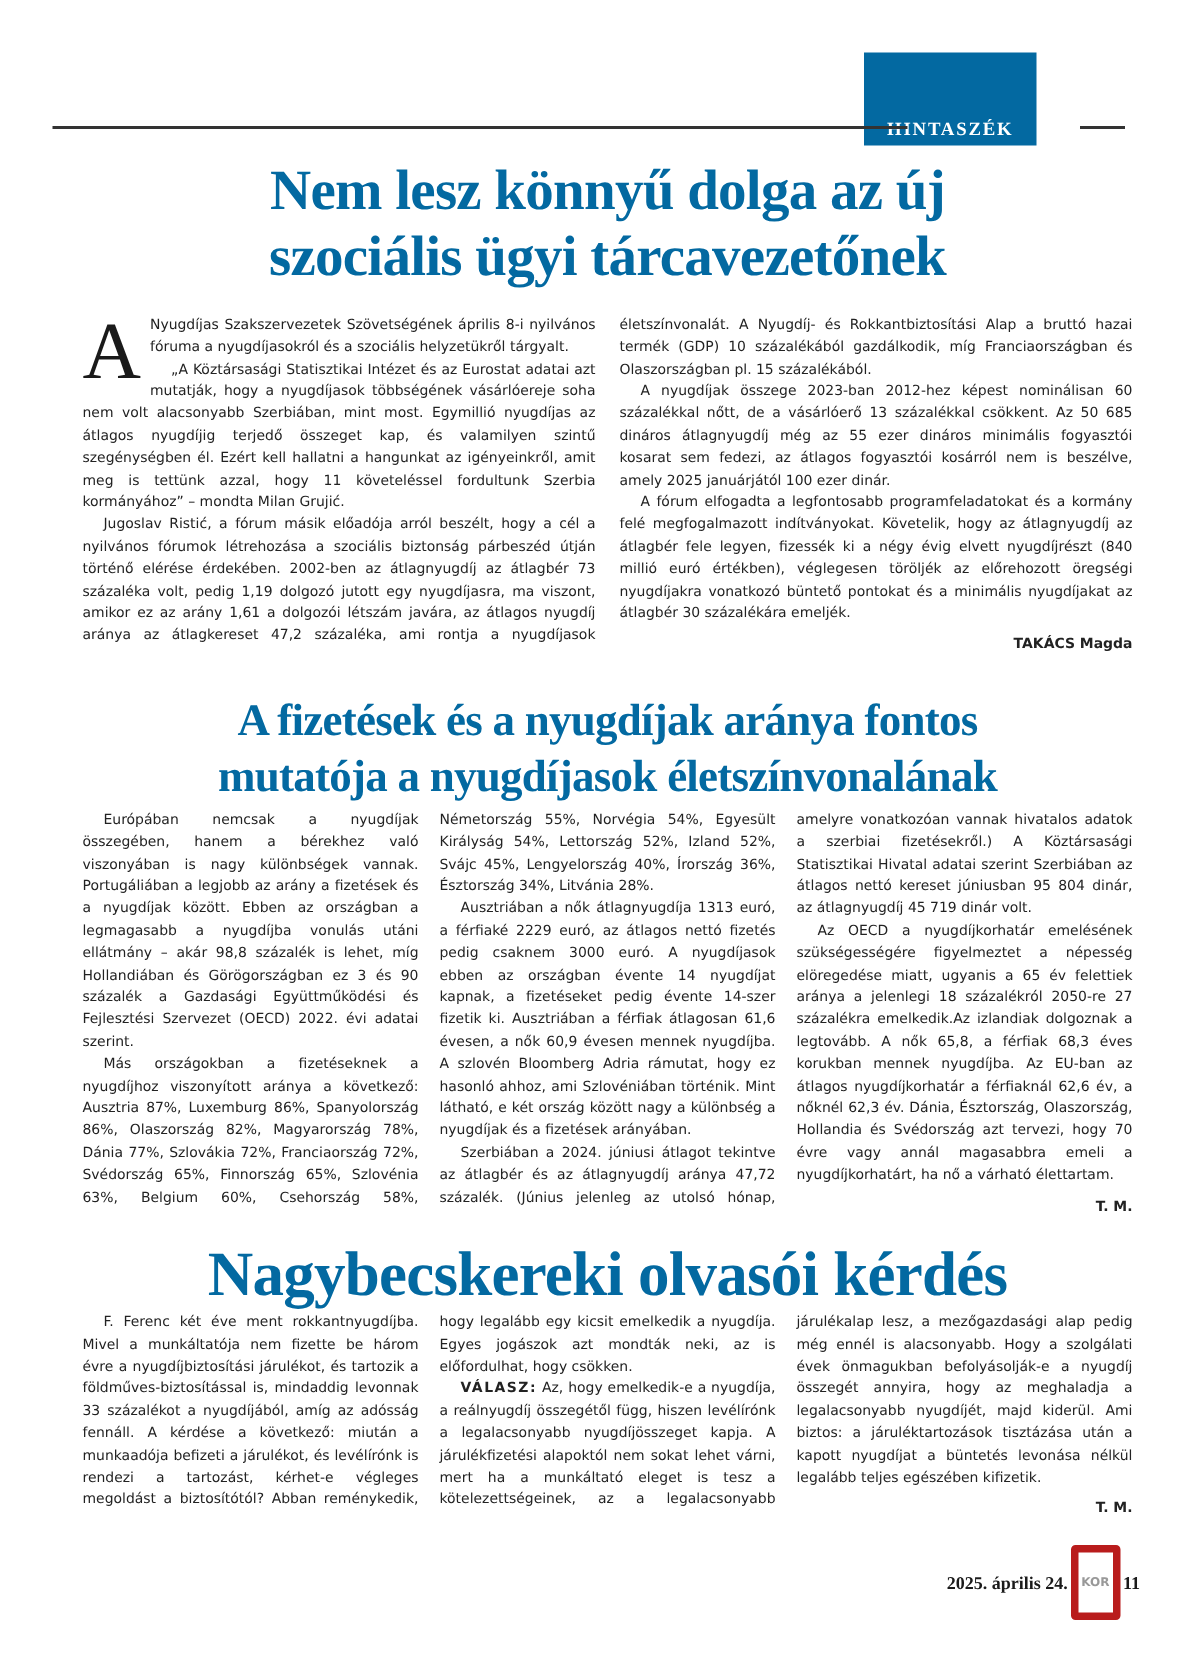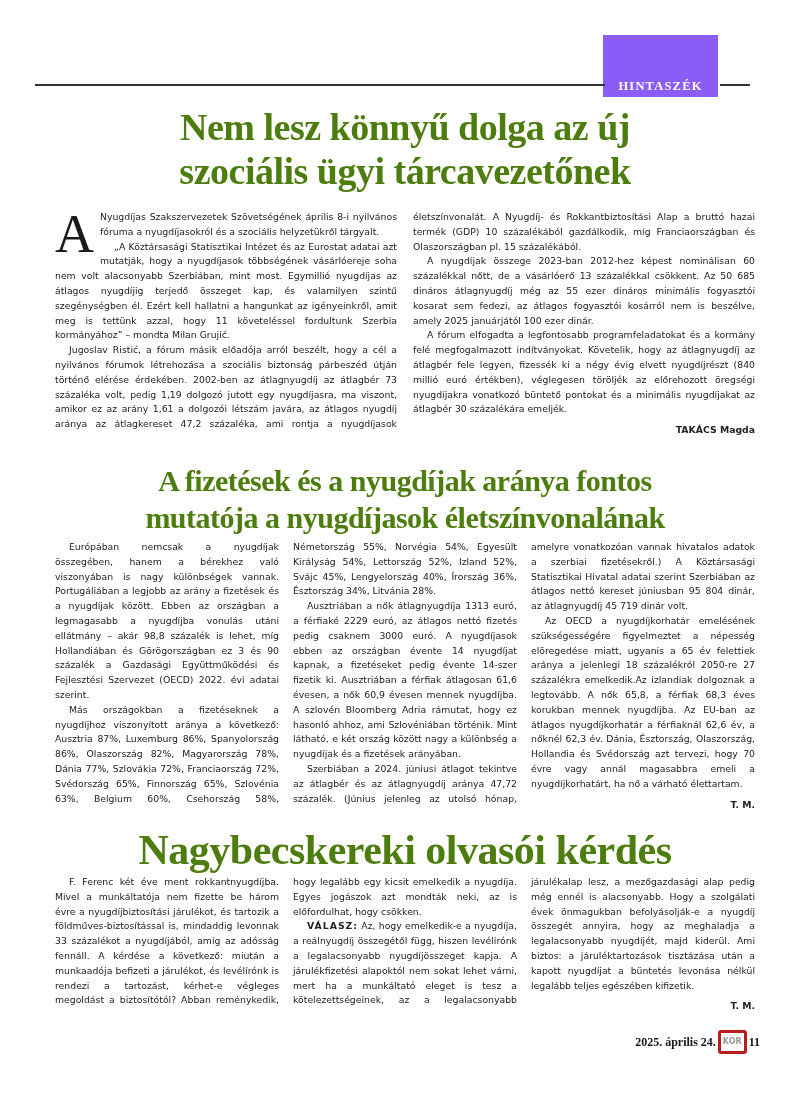--- a/index.html
+++ b/index.html
@@ -1,30 +1,30 @@
 <!DOCTYPE html>
 <html><head>
   <meta charset="utf-8">
   <style>
     html, body { margin: 0; padding: 0; background: #ffffff; }
     body { width: 800px; height: 1102px; position: relative; overflow: hidden; color: #1a1a1a; }
     .section-tag {
-      position: absolute; left: 603px; top: 35px; width: 115px; height: 62px;
-      background: #8b5cf6;
+      position: absolute; left: 576px; top: 35px; width: 115px; height: 62px;
+      background: #0369a1;
       font-family: "Liberation Serif", serif; font-weight: bold; color: #ffffff;
       font-size: 12.5px; letter-spacing: 1.2px;
       display: flex; align-items: flex-end; justify-content: center; padding-bottom: 3px; box-sizing: border-box;
     }
     .rule { position: absolute; top: 84px; height: 2px; background: #333; }
     .rule.left { left: 35px; width: 570px; }
     .rule.right { left: 720px; width: 30px; }
     h1, h2 {
       position: absolute; left: 50px; width: 710px; margin: 0;
       font-family: "Liberation Serif", serif; font-weight: bold; text-align: center;
-      color: #4d7c0f; letter-spacing: -0.5px;
+      color: #0369a1; letter-spacing: -0.5px;
     }
     h1.t1 { top: 105px; font-size: 38px; line-height: 44px; }
     h2.t2 { top: 462px; font-size: 30px; line-height: 37px; }
     h2.t3 { top: 830px; font-size: 42px; line-height: 40px; }
     .cols {
       position: absolute; font-family: "DejaVu Sans", sans-serif;
       font-size: 9.3px; line-height: 14.8px; text-align: justify; color: #222;
       hyphens: auto;
     }
     .cols p { margin: 0; text-indent: 14px; }
@@ -37,21 +37,21 @@
       margin: 2px 6px 0 0; color: #1a1a1a;
     }
     .sig { text-align: right; font-weight: bold; text-indent: 0; margin-top: 6px !important; }
     .valasz { font-weight: bold; letter-spacing: 1px; }
     .footer {
       position: absolute; left: 600px; top: 1030px; width: 160px;
       font-family: "Liberation Serif", serif; font-weight: bold; font-size: 12px;
       display: flex; align-items: center; justify-content: flex-end; gap: 2px;
     }
     .logo {
-      display: inline-block; border: 3px solid #b91c1c; border-radius: 3px; padding: 4px 2px;
+      display: inline-block; border: 5px solid #b91c1c; border-radius: 3px; padding: 15px 2px;
       font-family: "DejaVu Sans", sans-serif; font-size: 8px; color: #999; line-height: 10px;
     }
   </style>
 </head>
 <body>
 
 <div class="section-tag">HINTASZÉK</div>
 <div class="rule left"></div>
 <div class="rule right"></div>
 

